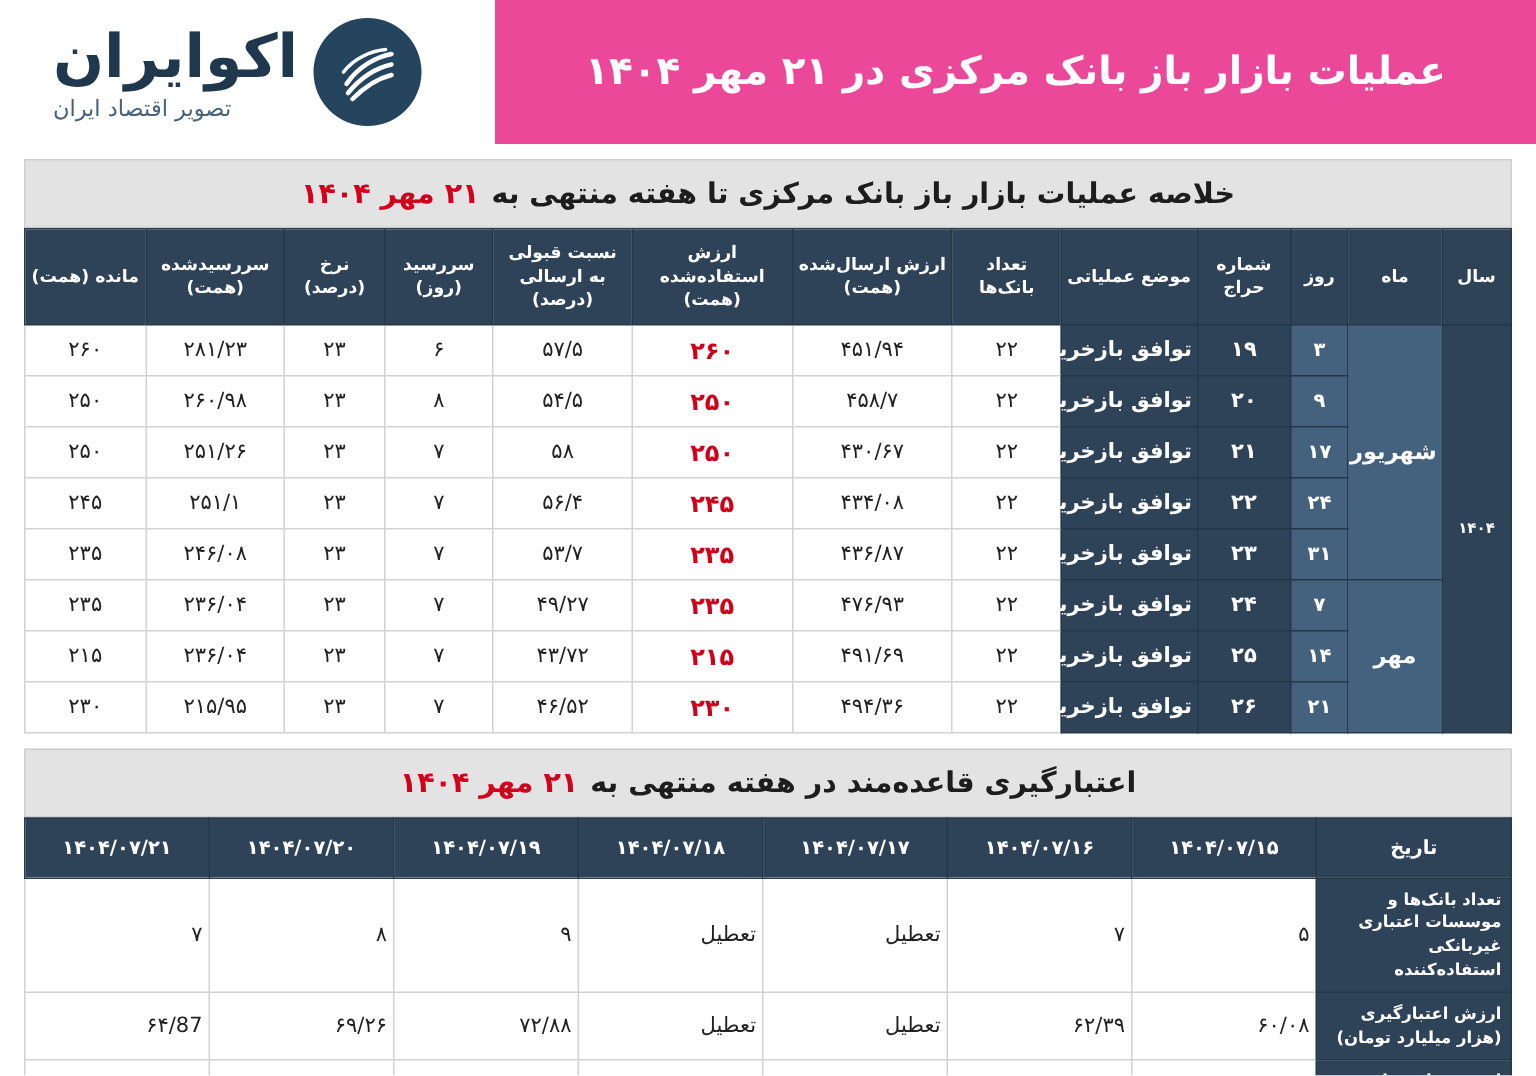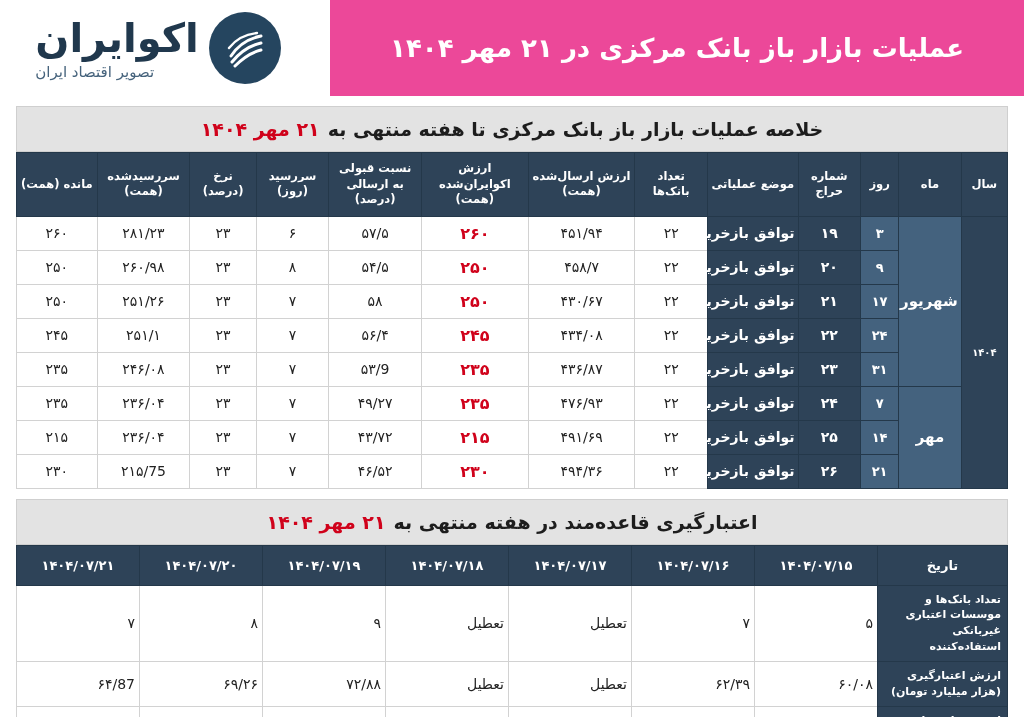--- a/index.html
+++ b/index.html
@@ -226,21 +226,21 @@
     </colgroup>
     <thead>
       <tr>
         <th>سال</th>
         <th>ماه</th>
         <th>روز</th>
         <th>شماره حراج</th>
         <th>موضع عملیاتی</th>
         <th>تعداد بانک‌ها</th>
         <th>ارزش ارسال‌شده (همت)</th>
-        <th>ارزش اکوایران‌شده (همت)</th>
+        <th>ارزش استفاده‌شده (همت)</th>
         <th>نسبت قبولی به ارسالی (درصد)</th>
         <th>سررسید (روز)</th>
         <th>نرخ (درصد)</th>
         <th>سررسیدشده (همت)</th>
         <th>مانده (همت)</th>
       </tr>
     </thead>
     <tbody>
         <tr>
           <td class="year" rowspan="8">۱۴۰۴</td>
@@ -296,21 +296,21 @@
           <td>۲۵۱/۱</td>
           <td>۲۴۵</td>
         </tr>
         <tr>
           <td class="day">۳۱</td>
           <td class="side">۲۳</td>
           <td class="side">توافق بازخرید</td>
           <td>۲۲</td>
           <td>۴۳۶/۸۷</td>
           <td class="accent">۲۳۵</td>
-          <td>۵۳/9</td>
+          <td>۵۳/۷</td>
           <td>۷</td>
           <td>۲۳</td>
           <td>۲۴۶/۰۸</td>
           <td>۲۳۵</td>
         </tr>
         <tr>
           <td class="month" rowspan="3">مهر</td>
           <td class="day">۷</td>
           <td class="side">۲۴</td>
           <td class="side">توافق بازخرید</td>
@@ -339,21 +339,21 @@
         <tr>
           <td class="day">۲۱</td>
           <td class="side">۲۶</td>
           <td class="side">توافق بازخرید</td>
           <td>۲۲</td>
           <td>۴۹۴/۳۶</td>
           <td class="accent">۲۳۰</td>
           <td>۴۶/۵۲</td>
           <td>۷</td>
           <td>۲۳</td>
-          <td>۲۱۵/75</td>
+          <td>۲۱۵/۹۵</td>
           <td>۲۳۰</td>
         </tr>
       </tbody>
   </table>
 
   <div class="section-bar">
     <span>اعتبارگیری قاعده‌مند در هفته منتهی به</span>
     <span class="hl">۲۱ مهر ۱۴۰۴</span>
   </div>
 

